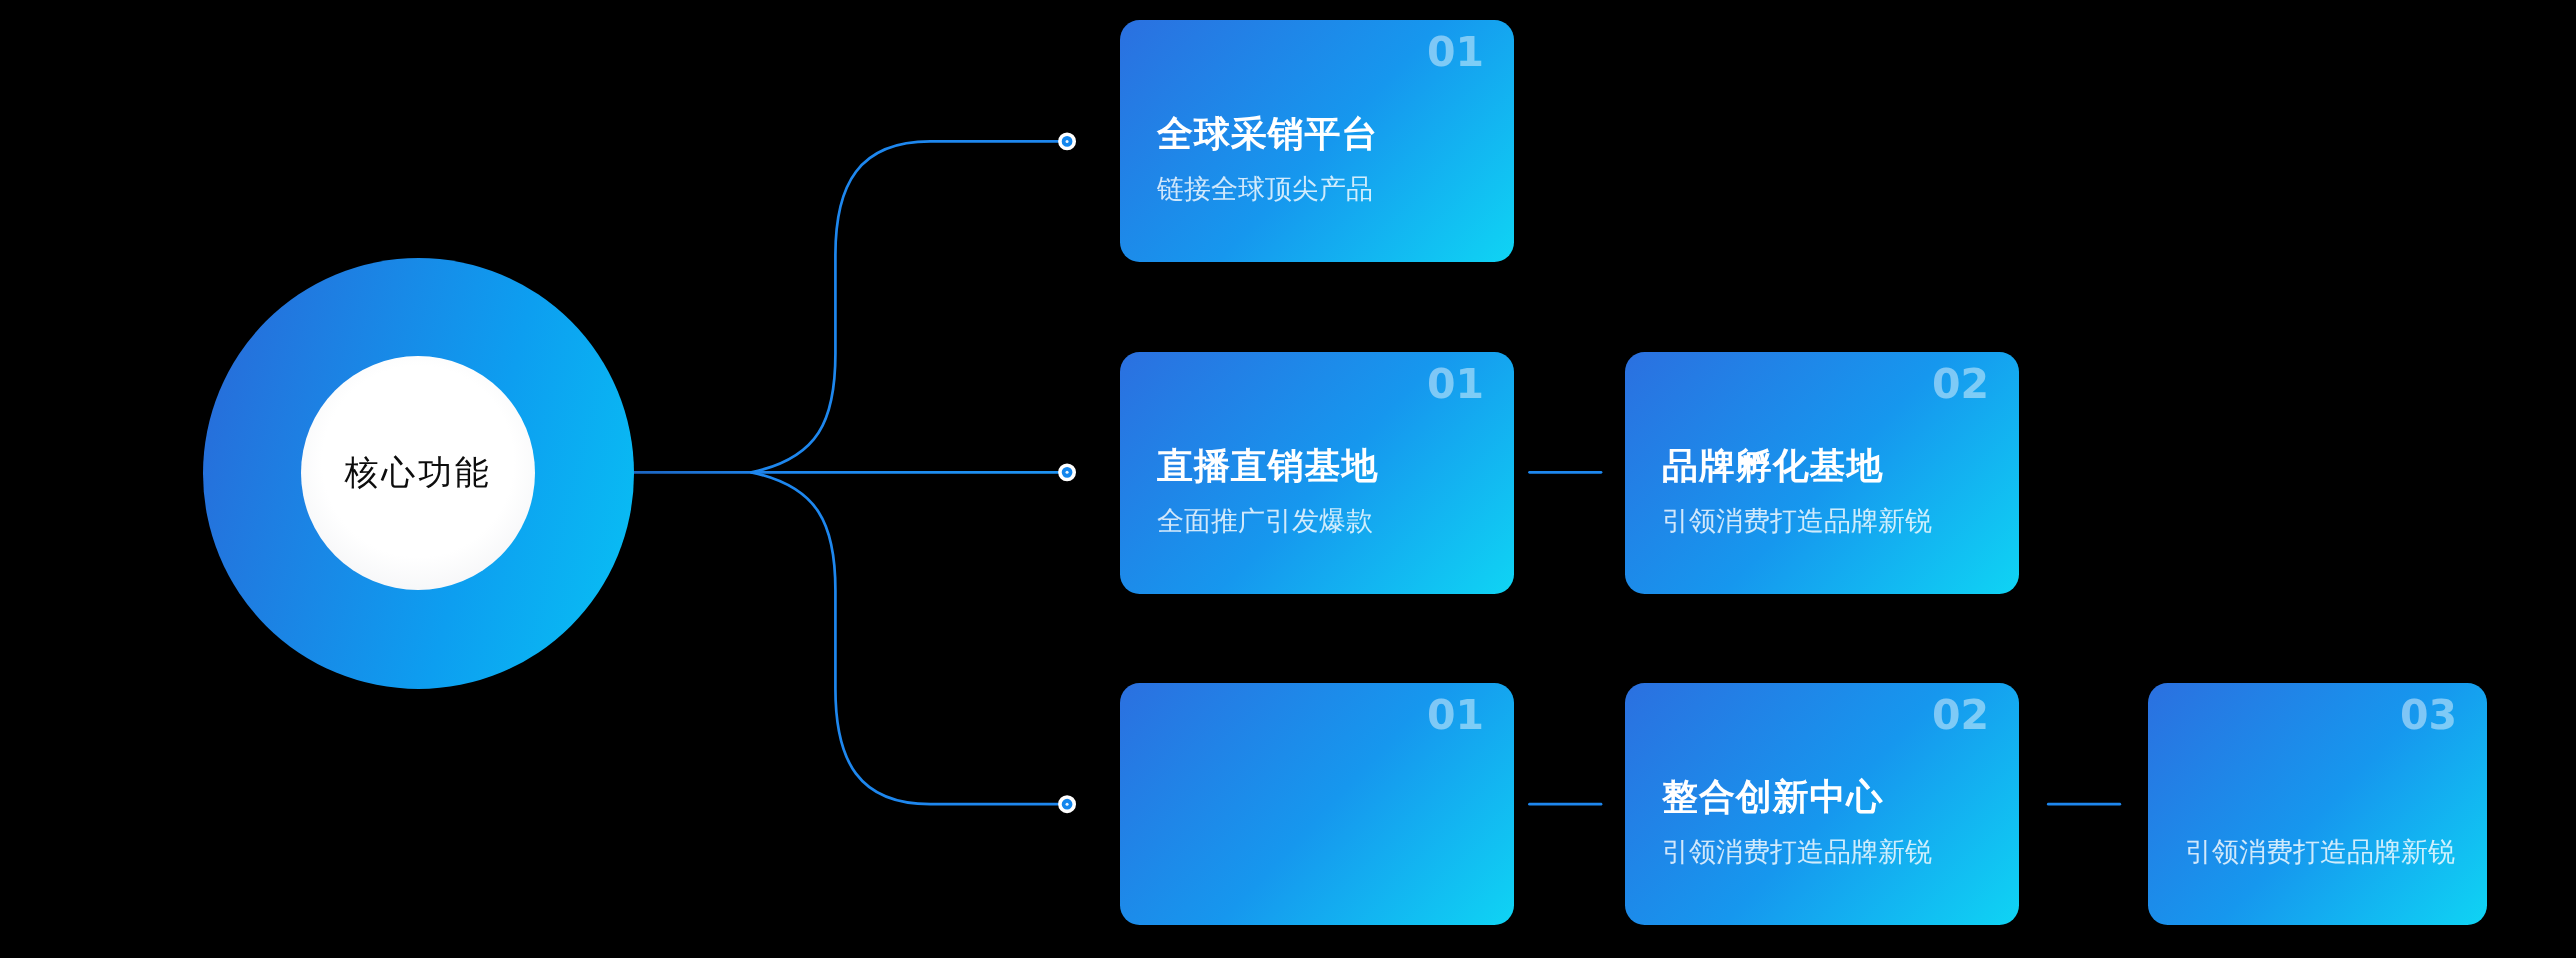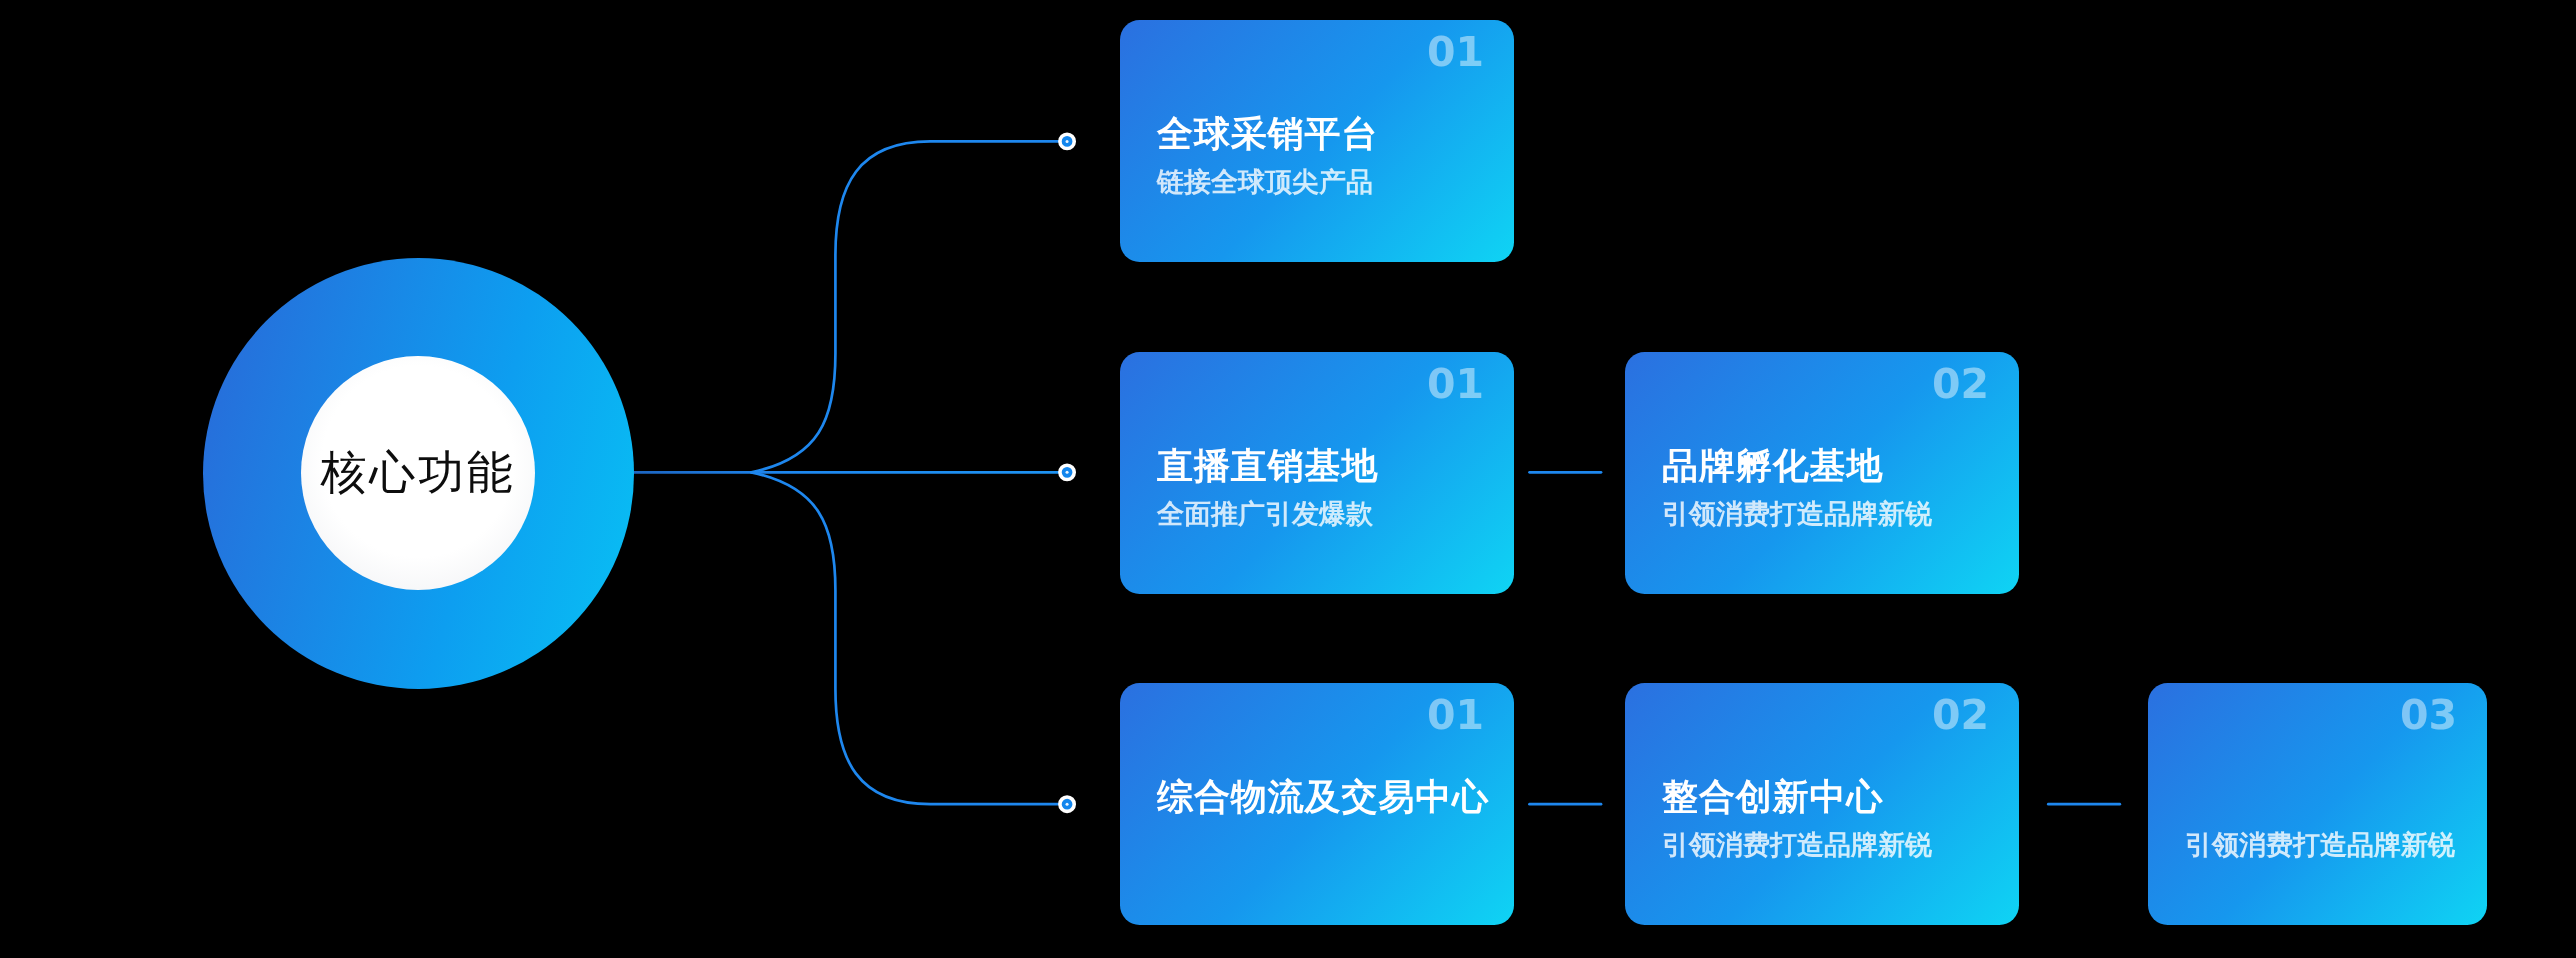--- a/index.html
+++ b/index.html
@@ -19,21 +19,21 @@
     width: 431px; height: 431px; border-radius: 50%;
     background: linear-gradient(105deg, #2a68d8 0%, #0d9ef0 62%, #08c2f4 100%);
   }
   .inner-circle {
     position: absolute; left: 98px; top: 98px;
     width: 234px; height: 234px; border-radius: 50%;
     background: radial-gradient(circle at 50% 45%, #ffffff 55%, #f3f4f6 82%, #e9ebee 100%);
     display: flex; align-items: center; justify-content: center;
   }
   .center-label {
-    font-size: 46px; font-weight: 500; color: #0d0d0d;
+    font-size: 34px; font-weight: 500; color: #0d0d0d;
     letter-spacing: 2.7px; white-space: nowrap;
   }
 
   
   .card {
     position: absolute; width: 394px; height: 242px;
     border-radius: 19.7px;
     background: linear-gradient(133deg, #2b70e0 0%, #1697ee 52%, #0fd4f4 100%);
     overflow: hidden;
   }
@@ -41,22 +41,22 @@
     position: absolute; top: 12px; right: 30px;
     font-size: 41px; font-weight: 700; line-height: 1;
     color: rgba(255,255,255,0.45);
   }
   .card .title {
     position: absolute; left: 37px; top: 93px;
     font-size: 36px; font-weight: 700; line-height: 1.15;
     color: #ffffff; white-space: nowrap; letter-spacing: 0.9px;
   }
   .card .subtitle {
-    position: absolute; left: 37px; top: 146px;
-    font-size: 27px; font-weight: 700; line-height: 1.2;
+    position: absolute; left: 37px; top: 153px;
+    font-size: 27px; font-weight: 400; line-height: 1.2;
     color: rgba(255,255,255,0.8); white-space: nowrap;
   }
 
   .card.r1c1 { left: 1120px; top: 19.7px;  height: 242px; }
   .card.r2c1 { left: 1120px; top: 352px; }
   .card.r2c2 { left: 1625px; top: 352px; }
   .card.r3c1 { left: 1120px; top: 683px; }
   .card.r3c2 { left: 1625px; top: 683px; }
   .card.r3c3 { left: 2148px; top: 683px; width: 339px; }
 </style>
@@ -120,21 +120,20 @@
     <span class="subtitle">全面推广引发爆款</span>
   </div>
   <div class="card r2c2">
     <span class="num">02</span>
     <span class="title">品牌孵化基地</span>
     <span class="subtitle">引领消费打造品牌新锐</span>
   </div>
 
   <div class="card r3c1">
     <span class="num">01</span>
-    <span class="title">综合物流及交易中心</span>
   </div>
   <div class="card r3c2">
     <span class="num">02</span>
     <span class="title">整合创新中心</span>
     <span class="subtitle">引领消费打造品牌新锐</span>
   </div>
   <div class="card r3c3">
     <span class="num">03</span>
     <span class="subtitle">引领消费打造品牌新锐</span>
   </div>

